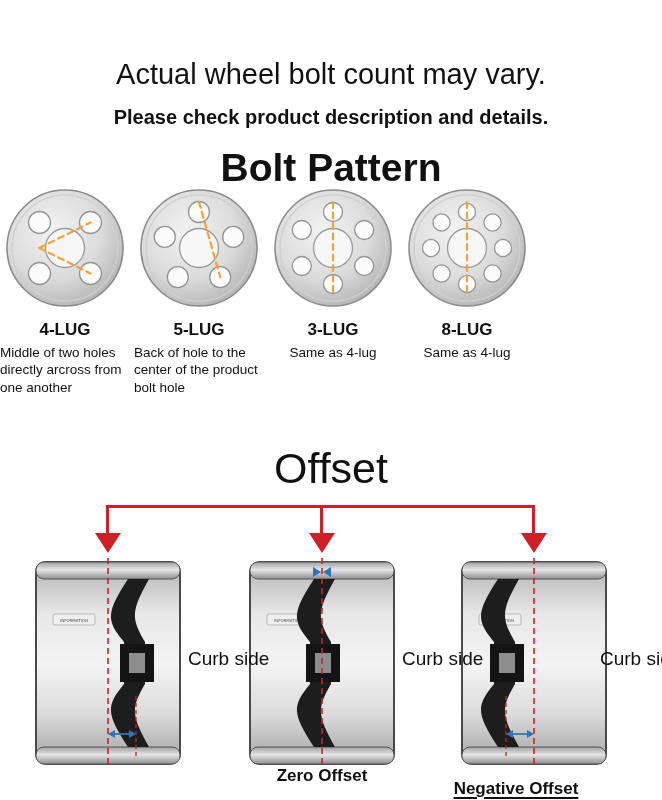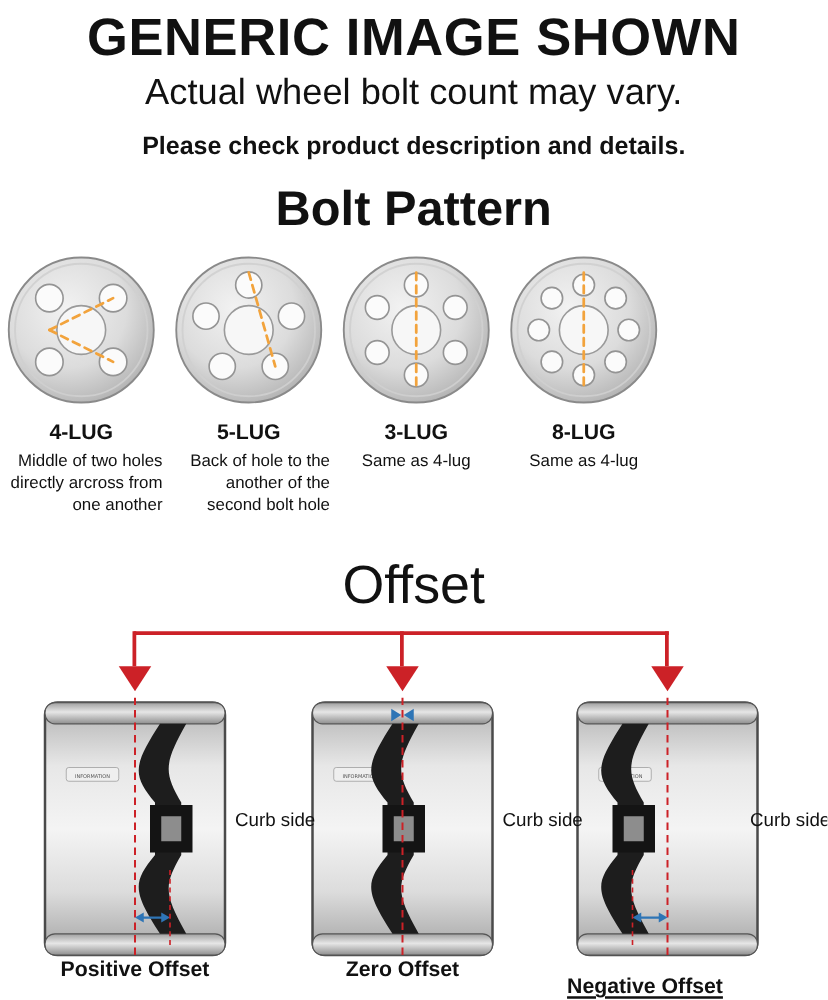--- a/index.html
+++ b/index.html
@@ -6,44 +6,44 @@
   .page{
     position:relative;width:662px;height:800px;background:#fff;overflow:hidden;
     font-family:"Liberation Sans", sans-serif;color:#111;
   }
   .center{left:0;right:0;text-align:center;position:absolute;}
   .title{top:6px;font-size:42px;font-weight:800;letter-spacing:.5px;}
   .subtitle{top:58px;font-size:29px;font-weight:400;}
   .note{top:106px;font-size:20px;font-weight:700;}
   .bp-title{top:146px;font-size:39px;font-weight:800;}
   .hub-row{
-    position:absolute;top:202px;left:0;width:532px;
+    position:absolute;top:186px;left:0;width:532px;
     display:flex;justify-content:center;gap:4px;
   }
   .hub-col{width:142px;display:flex;flex-direction:column;align-items:center;}
   .hub-svg{width:124px;height:124px;}
   .hub-label{margin-top:10px;font-size:17px;font-weight:700;}
-  .hub-desc{margin-top:4px;font-size:13.5px;line-height:1.28;text-align:right;}
+  .hub-desc{margin-top:4px;font-size:13.5px;line-height:1.28;text-align:left;}
   .off-title{top:444px;font-size:43px;font-weight:400;}
   .cl-line{position:absolute;top:505px;left:107px;width:428px;height:3px;background:#cc2127;}
   .cl-stub{position:absolute;top:505px;width:3px;height:28px;background:#cc2127;}
   .s0{left:106px;} .s1{left:320px;} .s2{left:532px;}
   .cl-label{
     position:absolute;top:506px;left:50%;transform:translateX(-50%);
     font-size:21px;font-weight:500;background:#fff;padding:0 10px;white-space:nowrap;
   }
   .cl-tri{
     position:absolute;top:533px;width:0;height:0;
     border-left:13px solid transparent;border-right:13px solid transparent;
     border-top:20px solid #cc2127;
   }
   .t0{left:95px;} .t1{left:309px;} .t2{left:521px;}
   .wheel{position:absolute;top:558px;width:150px;height:210px;}
   .w0{left:33px;} .w1{left:247px;} .w2{left:459px;}
-  .curb{position:absolute;top:648px;font-size:15px;white-space:nowrap;}
+  .curb{position:absolute;top:648px;font-size:19px;white-space:nowrap;}
   .c0{left:188px;} .c1{left:402px;} .c2{left:600px;}
   .wheel-label{position:absolute;top:766px;width:200px;text-align:center;font-size:17px;font-weight:700;white-space:nowrap;}
   .l0{left:8px;} .l1{left:222px;} .l2{left:416px;margin-top:13px;}
   .underlined{text-decoration:underline;text-decoration-thickness:2px;text-underline-offset:3px;}
 </style>
 </head>
 <body>
 
 <svg width="0" height="0" style="position:absolute" aria-hidden="true">
   <defs>
@@ -63,21 +63,20 @@
       <stop offset="25%" stop-color="#e7e7e7"></stop>
       <stop offset="50%" stop-color="#f4f4f4"></stop>
       <stop offset="75%" stop-color="#dcdcdc"></stop>
       <stop offset="100%" stop-color="#a2a2a2"></stop>
     </linearGradient>
   </defs>
 </svg>
 
 <div class="page">
 
-  <div class="center title">GENERIC IMAGE SHOWN</div>
   <div class="center subtitle">Actual wheel bolt count may vary.</div>
   <div class="center note">Please check product description and details.</div>
 
   <div class="center bp-title">Bolt Pattern</div>
 
   <div class="hub-row">
     <div class="hub-col">
       <div class="hub-svg"><svg width="124" height="124" viewBox="0 0 124 124">
     <circle cx="62" cy="62" r="58" fill="url(#hubG)" stroke="#8a8a8a" stroke-width="1.5"></circle>
     <circle cx="62" cy="62" r="53" fill="none" stroke="#cfcfcf" stroke-width="1.5" opacity="0.9"></circle>
@@ -98,21 +97,21 @@
     <circle cx="62" cy="62" r="53" fill="none" stroke="#cfcfcf" stroke-width="1.5" opacity="0.9"></circle>
     <circle cx="62" cy="62" r="19.5" fill="#f7f7f7" stroke="#9a9a9a" stroke-width="1.3"></circle>
     <circle cx="62.0" cy="26.0" r="10.5" fill="#fbfbfb" stroke="#949494" stroke-width="1.3"></circle>
             <circle cx="96.2" cy="50.9" r="10.5" fill="#fbfbfb" stroke="#949494" stroke-width="1.3"></circle>
             <circle cx="83.2" cy="91.1" r="10.5" fill="#fbfbfb" stroke="#949494" stroke-width="1.3"></circle>
             <circle cx="40.8" cy="91.1" r="10.5" fill="#fbfbfb" stroke="#949494" stroke-width="1.3"></circle>
             <circle cx="27.8" cy="50.9" r="10.5" fill="#fbfbfb" stroke="#949494" stroke-width="1.3"></circle>
             <line x1="62" y1="16" x2="83.2" y2="91.1" stroke="#f2a33c" stroke-width="2.2" stroke-dasharray="6 4.5" fill="none" stroke-linecap="round"></line>
   </svg></div>
       <div class="hub-label">5-LUG</div>
-      <div class="hub-desc">Back of hole to the another of the second bolt hole</div>
+      <div class="hub-desc">Back of hole to the center of the product bolt hole</div>
     </div>
     <div class="hub-col">
       <div class="hub-svg"><svg width="124" height="124" viewBox="0 0 124 124">
     <circle cx="62" cy="62" r="58" fill="url(#hubG)" stroke="#8a8a8a" stroke-width="1.5"></circle>
     <circle cx="62" cy="62" r="53" fill="none" stroke="#cfcfcf" stroke-width="1.5" opacity="0.9"></circle>
     <circle cx="62" cy="62" r="19.5" fill="#f7f7f7" stroke="#9a9a9a" stroke-width="1.3"></circle>
     <circle cx="62.0" cy="26.0" r="9.5" fill="#fbfbfb" stroke="#949494" stroke-width="1.3"></circle>
             <circle cx="93.2" cy="44.0" r="9.5" fill="#fbfbfb" stroke="#949494" stroke-width="1.3"></circle>
             <circle cx="93.2" cy="80.0" r="9.5" fill="#fbfbfb" stroke="#949494" stroke-width="1.3"></circle>
             <circle cx="62.0" cy="98.0" r="9.5" fill="#fbfbfb" stroke="#949494" stroke-width="1.3"></circle>
@@ -194,17 +193,16 @@
     <line x1="53" y1="176" x2="69" y2="176" stroke="#2e75b6" stroke-width="1.8"></line>
         <polygon points="47,176 54,172 54,180" fill="#2e75b6"></polygon>
         <polygon points="75,176 68,172 68,180" fill="#2e75b6"></polygon>
         <line x1="47" y1="138" x2="47" y2="198" stroke="#cc2127" stroke-width="1.3" stroke-dasharray="4 3"></line>
   </svg></div>
 
   <div class="curb c0">Curb side</div>
   <div class="curb c1">Curb side</div>
   <div class="curb c2">Curb side</div>
 
-  <div class="wheel-label l0"><span>Positive Offset</span></div>
   <div class="wheel-label l1"><span>Zero Offset</span></div>
   <div class="wheel-label l2"><span class="underlined">Negative Offset</span></div>
 
 </div>
 
 </body></html>

